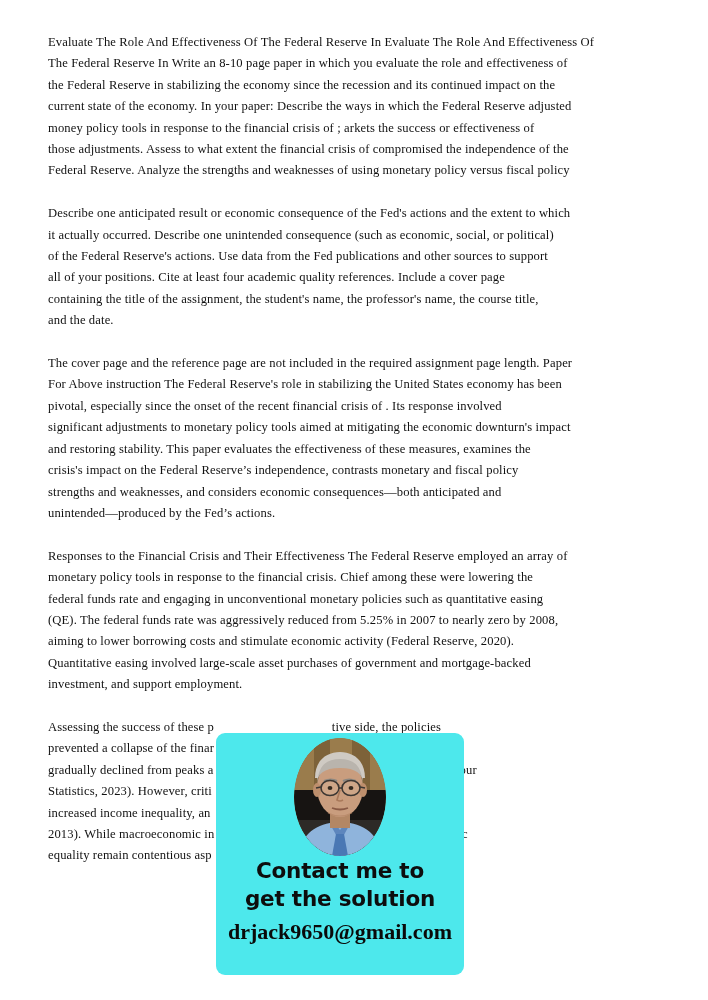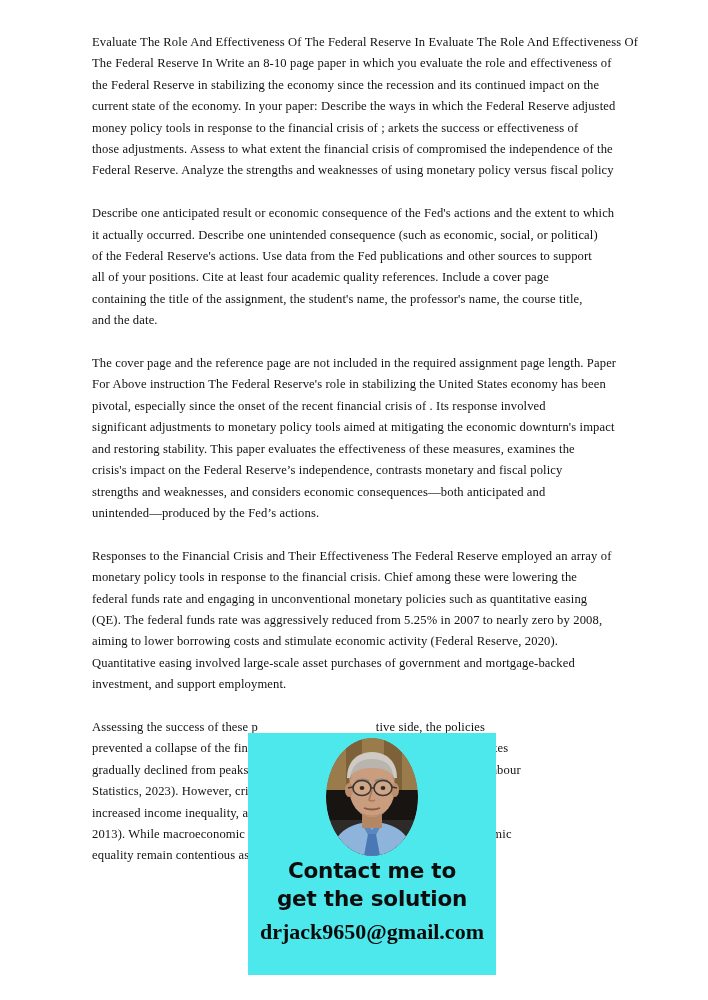--- a/index.html
+++ b/index.html
@@ -41,33 +41,33 @@
     line-height: 21.4px;
     color: #111111;
     white-space: normal;
   }
   .para:last-child { margin-bottom: 0; }
 
   
   .para span.ln {
     display: block;
     white-space: pre;
-    margin-left: 44px;
   }
 
   
   #contact-overlay {
     position: absolute;
-    left: 248px;
+    left: 216px;
     top: 733px;
     width: 248px;
     height: 242px;
     background: #4de8ec;
     z-index: 50;
     overflow: hidden;
+    border-radius: 9px;
   }
 
   #portrait {
     position: absolute;
     left: 50%;
     transform: translateX(-50%);
     top: 5px;
     width: 92px;
     height: 118px;
     border-radius: 50% / 50%;

